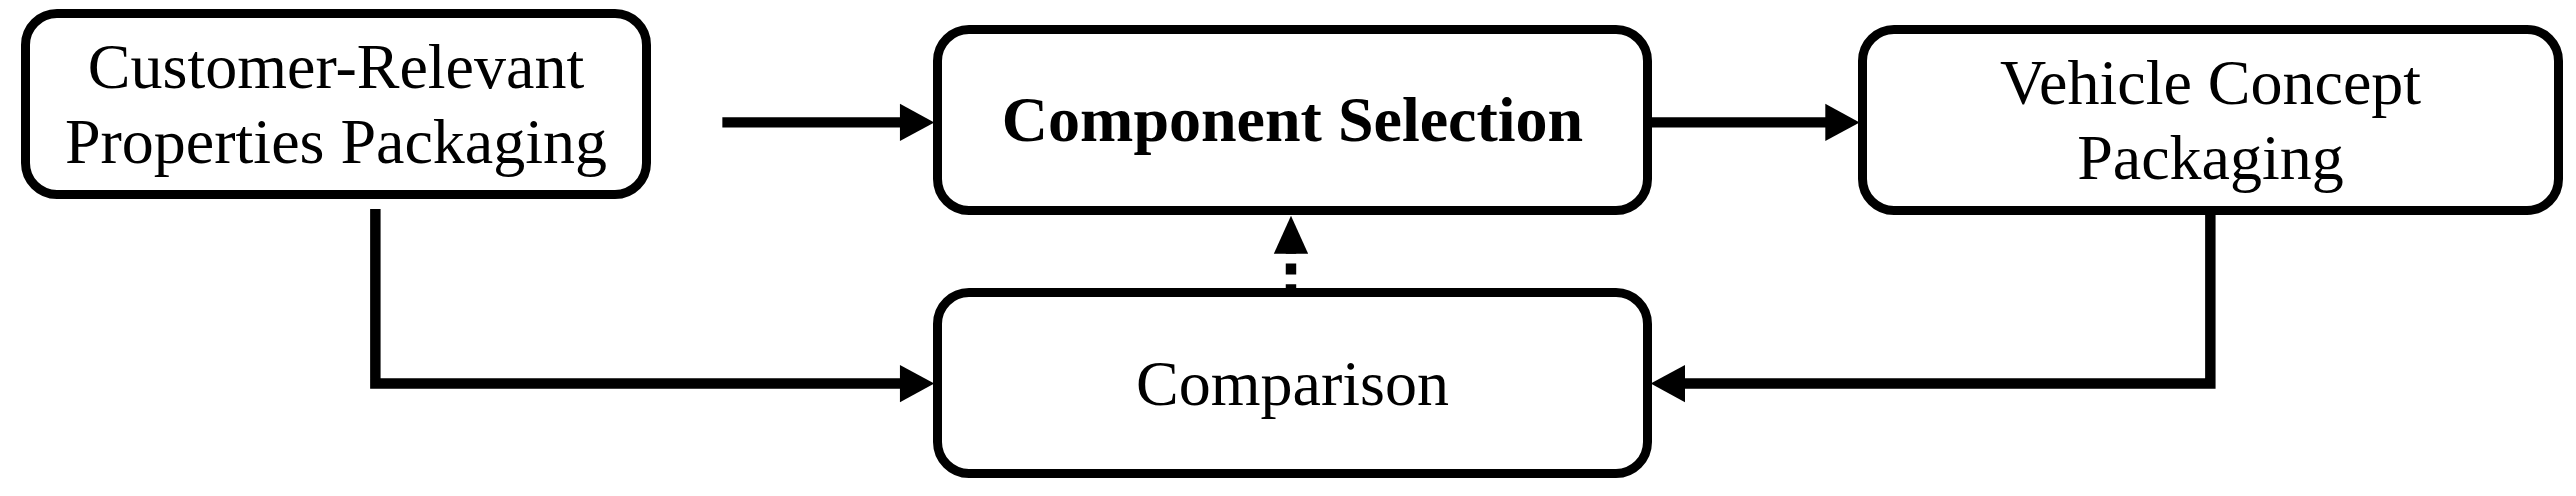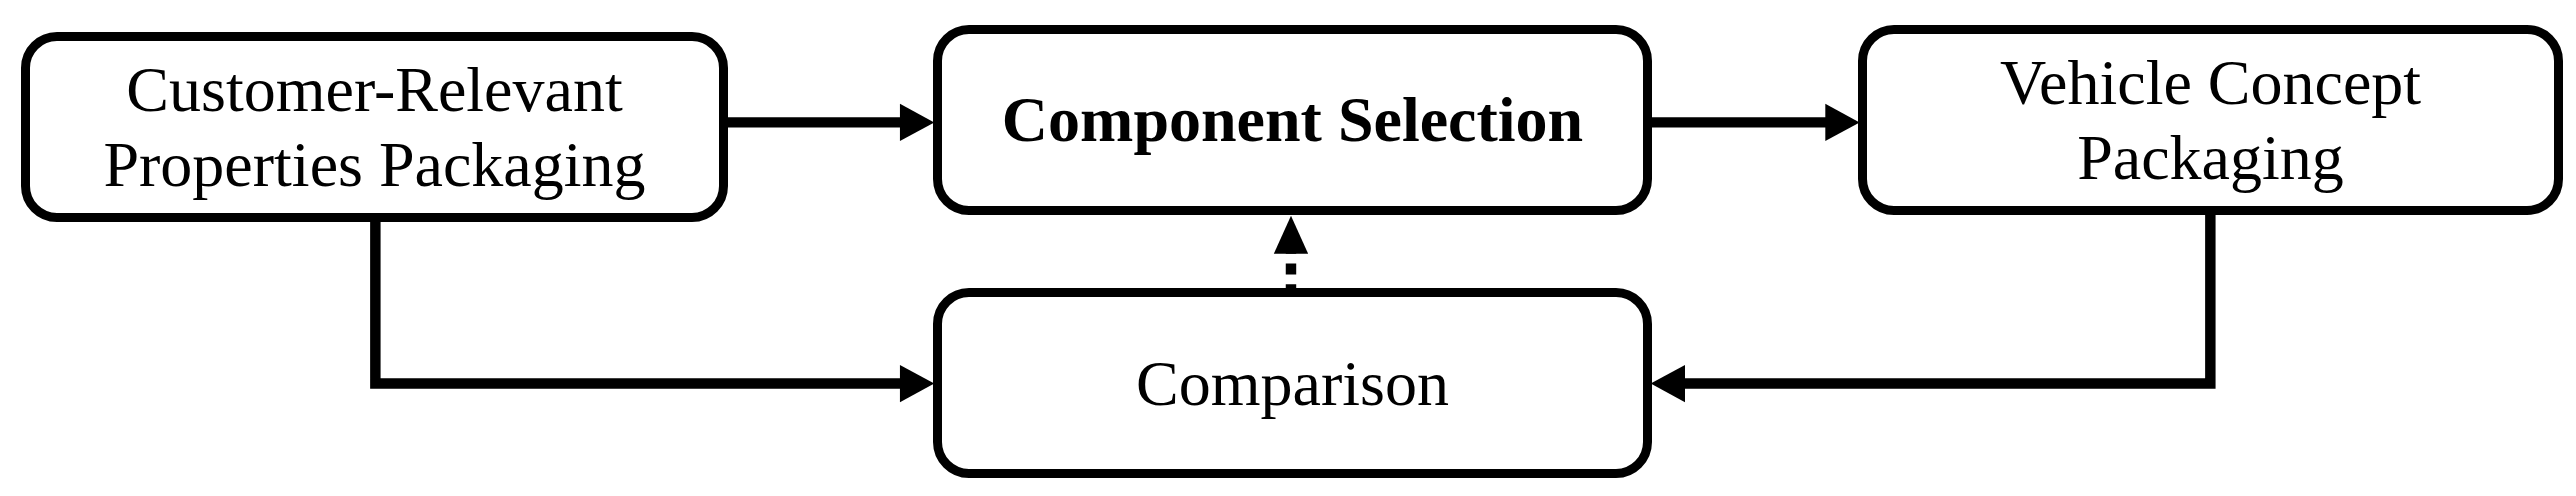--- a/index.html
+++ b/index.html
@@ -32,21 +32,21 @@
     background: #ffffff;
     display: flex;
     flex-direction: column;
     align-items: center;
     justify-content: center;
     text-align: center;
     font-size: 64px;
     line-height: 75px;
     white-space: nowrap;
   }
-  .node-crp { left: 21px;   top: 32px;  width: 707px; height: 190px; }
+  .node-crp { left: 21px;   top: 9px;  width: 630px; height: 190px; }
   .node-csd { left: 933px; top: 24.6px;  width: 719px; height: 190px; font-weight: bold; }
   .node-vcp { left: 1858px; top: 24.6px;  width: 705px; height: 190px; }
   .node-cmp { left: 933px; top: 288px; width: 719px; height: 190px; }
 </style>
 </head>
 <body>
 
 <div class="canvas">
 
   <svg class="edges-layer" viewBox="0 0 3452 666" xmlns="http://www.w3.org/2000/svg">

